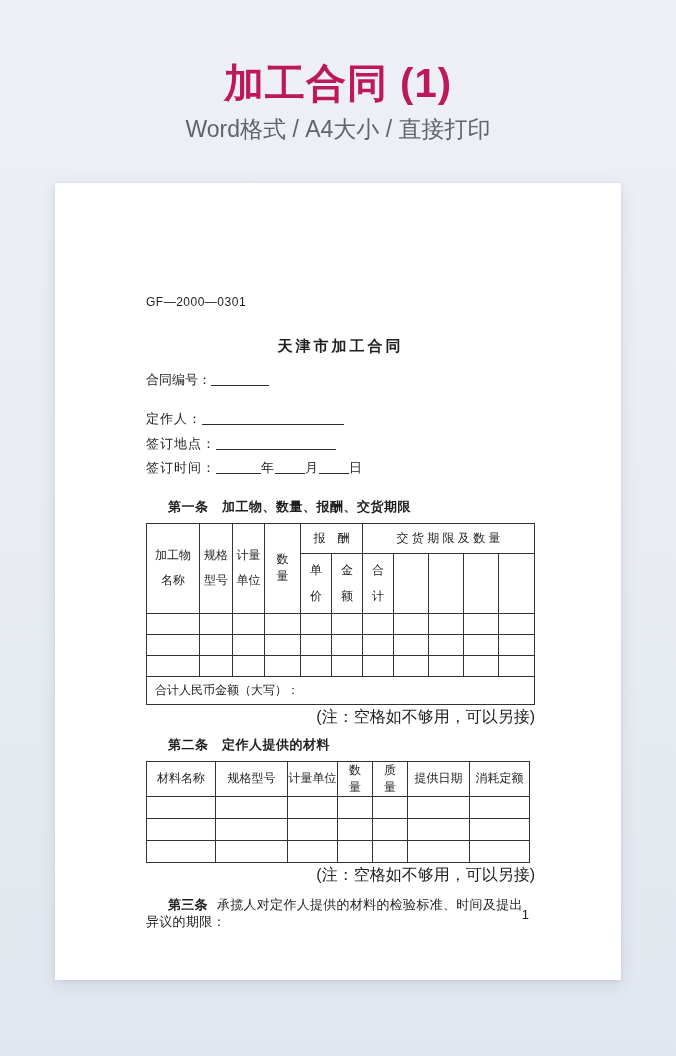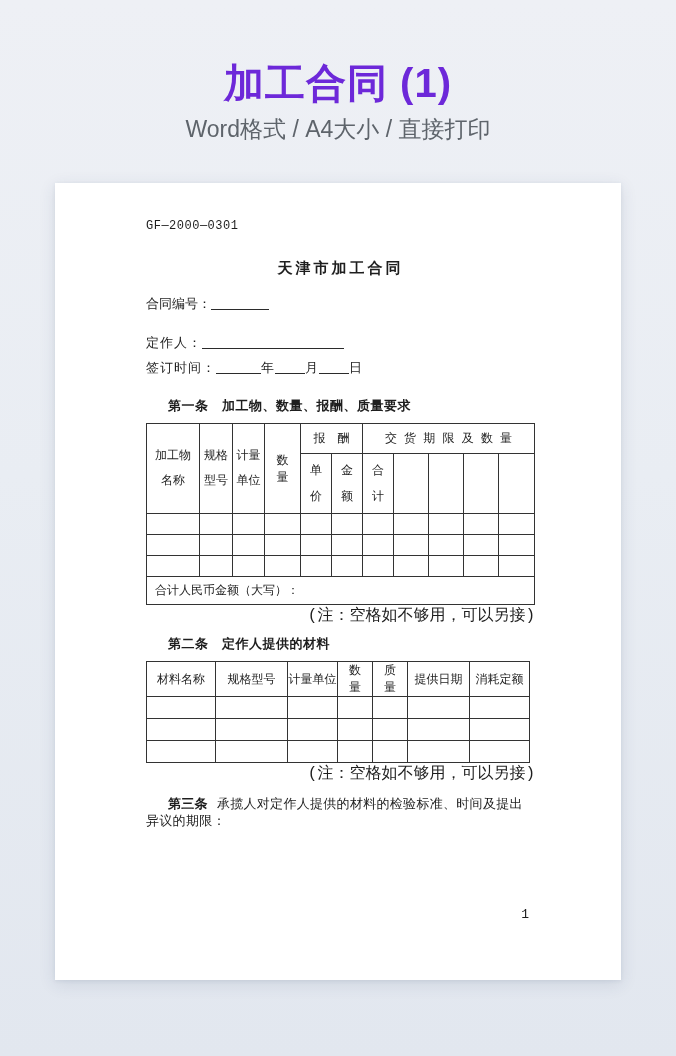--- a/index.html
+++ b/index.html
@@ -3,29 +3,29 @@
 <meta charset="utf-8">
 <style>
   html,body { margin:0; padding:0; }
   body {
     width:676px; height:1056px; position:relative; overflow:hidden;
     background:linear-gradient(180deg,#eef0f5 0%, #e9edf3 45%, #e2e7ef 100%);
     font-family:"Liberation Sans", sans-serif;
   }
   
   .banner { text-align:center; padding-top:60px; }
-  .banner h1 { margin:0; font-size:40px; line-height:46px; font-weight:bold; color:#6d28d9; letter-spacing:1px; }
+  .banner h1 { margin:0; font-size:40px; line-height:46px; font-weight:bold; color:#be185d; letter-spacing:1px; }
   .banner p  { margin:9px 0 0; font-size:23px; line-height:28px; color:#5e646b; }
   
   .page {
     position:absolute; left:55px; top:183px; width:566px; height:797px;
     background:#ffffff; box-sizing:border-box;
-    padding:36px 86px 0 91px;
+    padding:112px 86px 0 91px;
     box-shadow:0 4px 16px rgba(40,60,100,0.12), 0 1px 4px rgba(40,60,100,0.08);
-    font-family:Liberation Mono, monospace;
+    font-family:Liberation Sans, sans-serif;
     color:#1e1e1e;
   }
   .gf { font-size:12px; line-height:14px; letter-spacing:0.5px; }
   .doc-title { margin-top:26px; text-align:center; font-size:15px; font-weight:bold; letter-spacing:3px; line-height:22px; }
   .contract-no { margin-top:14px; font-size:13px; line-height:16px; }
   .fields { margin-top:21px; font-size:13px; letter-spacing:1px; }
   .field-line { height:24.5px; line-height:20px; }
   .u { display:inline-block; border-bottom:1px solid #2b2b2b; height:14px; vertical-align:-2px; }
   .sec { margin-top:16px; padding-left:22px; font-size:13px; font-weight:bold; letter-spacing:0.5px; line-height:16px; }
   .sec2 { margin-top:13px; }
@@ -61,25 +61,28 @@
 
   <div class="contract-no">
     <span>合同编号：</span><span class="u" style="width:58px"></span>
   </div>
 
   <div class="fields">
     <div class="field-line">
       <span>定作人：</span><span class="u" style="width:142px"></span>
     </div>
     <div class="field-line">
+      <span>签订地点：</span><span class="u" style="width:120px"></span>
+    </div>
+    <div class="field-line">
       <span>签订时间：</span><span class="u" style="width:45px"></span><span>年</span><span class="u" style="width:30px"></span><span>月</span><span class="u" style="width:30px"></span><span>日</span>
     </div>
   </div>
 
-  <div class="sec">第一条　加工物、数量、报酬、质量要求</div>
+  <div class="sec">第一条　加工物、数量、报酬、交货期限</div>
 
   <table class="t1">
     <colgroup>
       <col style="width:53px">
         <col style="width:33px">
         <col style="width:32px">
         <col style="width:36px">
       <col style="width:31px">
         <col style="width:31px">
         <col style="width:31px">

